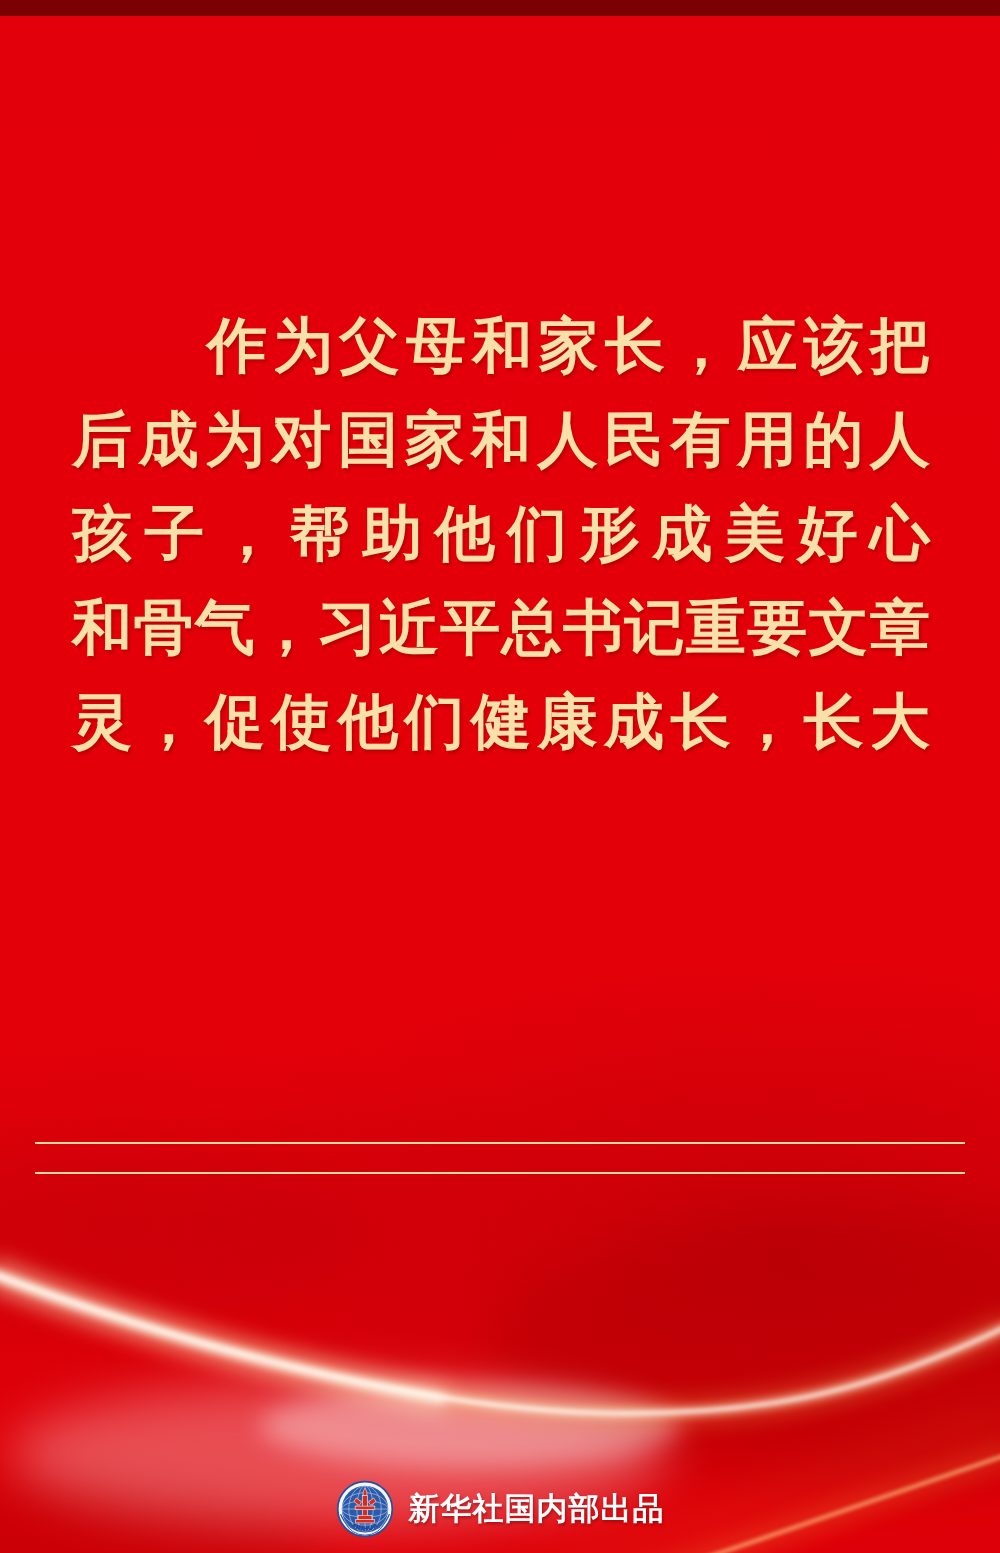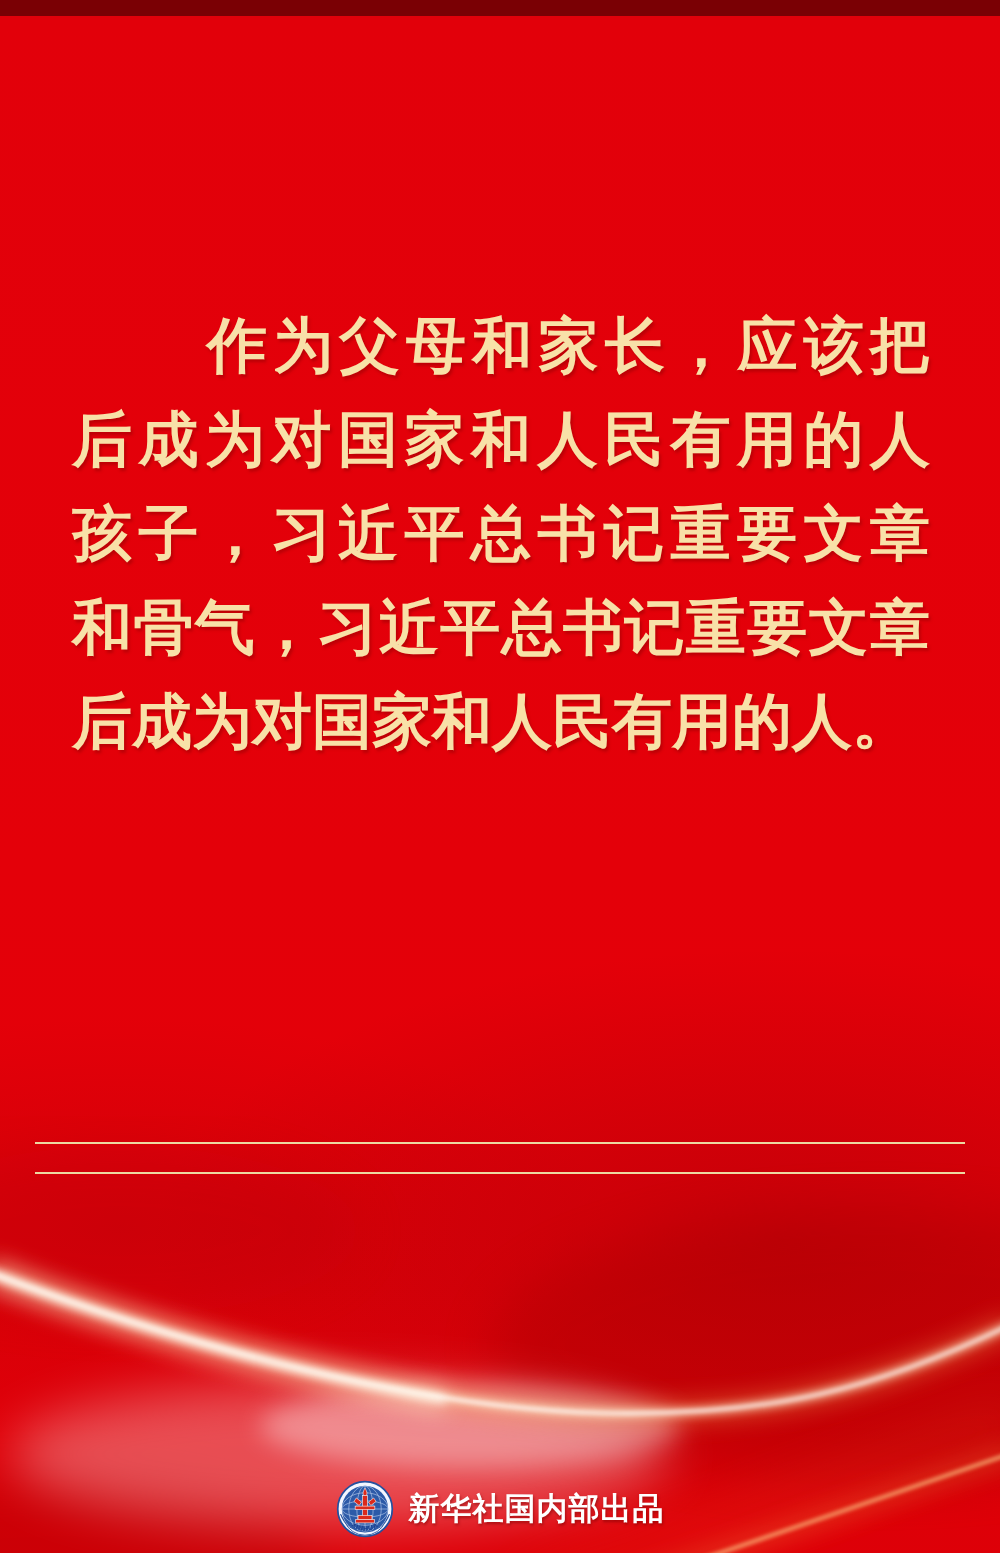--- a/index.html
+++ b/index.html
@@ -127,23 +127,23 @@
     <path d="M -12,156 C 130,212 290,256 445,284" fill="none" stroke="#fff6e0" stroke-width="24" opacity="0.5" filter="url(#b12)"></path>
 
     <path d="M 520,480 L 1015,300" fill="none" stroke="#ff8030" stroke-width="30" opacity="0.15" filter="url(#b25)"></path>
     <path d="M 600,478 L 1015,336" fill="none" stroke="#ffad4d" stroke-width="11" opacity="0.40" filter="url(#b12)"></path>
     <path d="M 600,478 L 1015,336" fill="none" stroke="#ffd08a" stroke-width="3" opacity="0.9" filter="url(#b2)"></path>
   </svg>
 
   <div class="quote">
     <div class="quote-line first">作为父母和家长，应该把</div>
     <div class="quote-line">后成为对国家和人民有用的人</div>
-    <div class="quote-line">孩子，习近平总书记重要文章</div>
+    <div class="quote-line">孩子，帮助他们形成美好心</div>
     <div class="quote-line">和骨气，习近平总书记重要文章</div>
-    <div class="quote-line last">后成为对国家和人民有用的人。</div>
+    <div class="quote-line">灵，促使他们健康成长，长大</div>
   </div>
 
   <div class="citation">
   </div>
 
   <div class="footer">
     <svg class="logo" viewBox="0 0 100 100" aria-hidden="true">
       <defs>
         <clipPath id="globeClip">
             <circle cx="50" cy="50" r="40"></circle>

